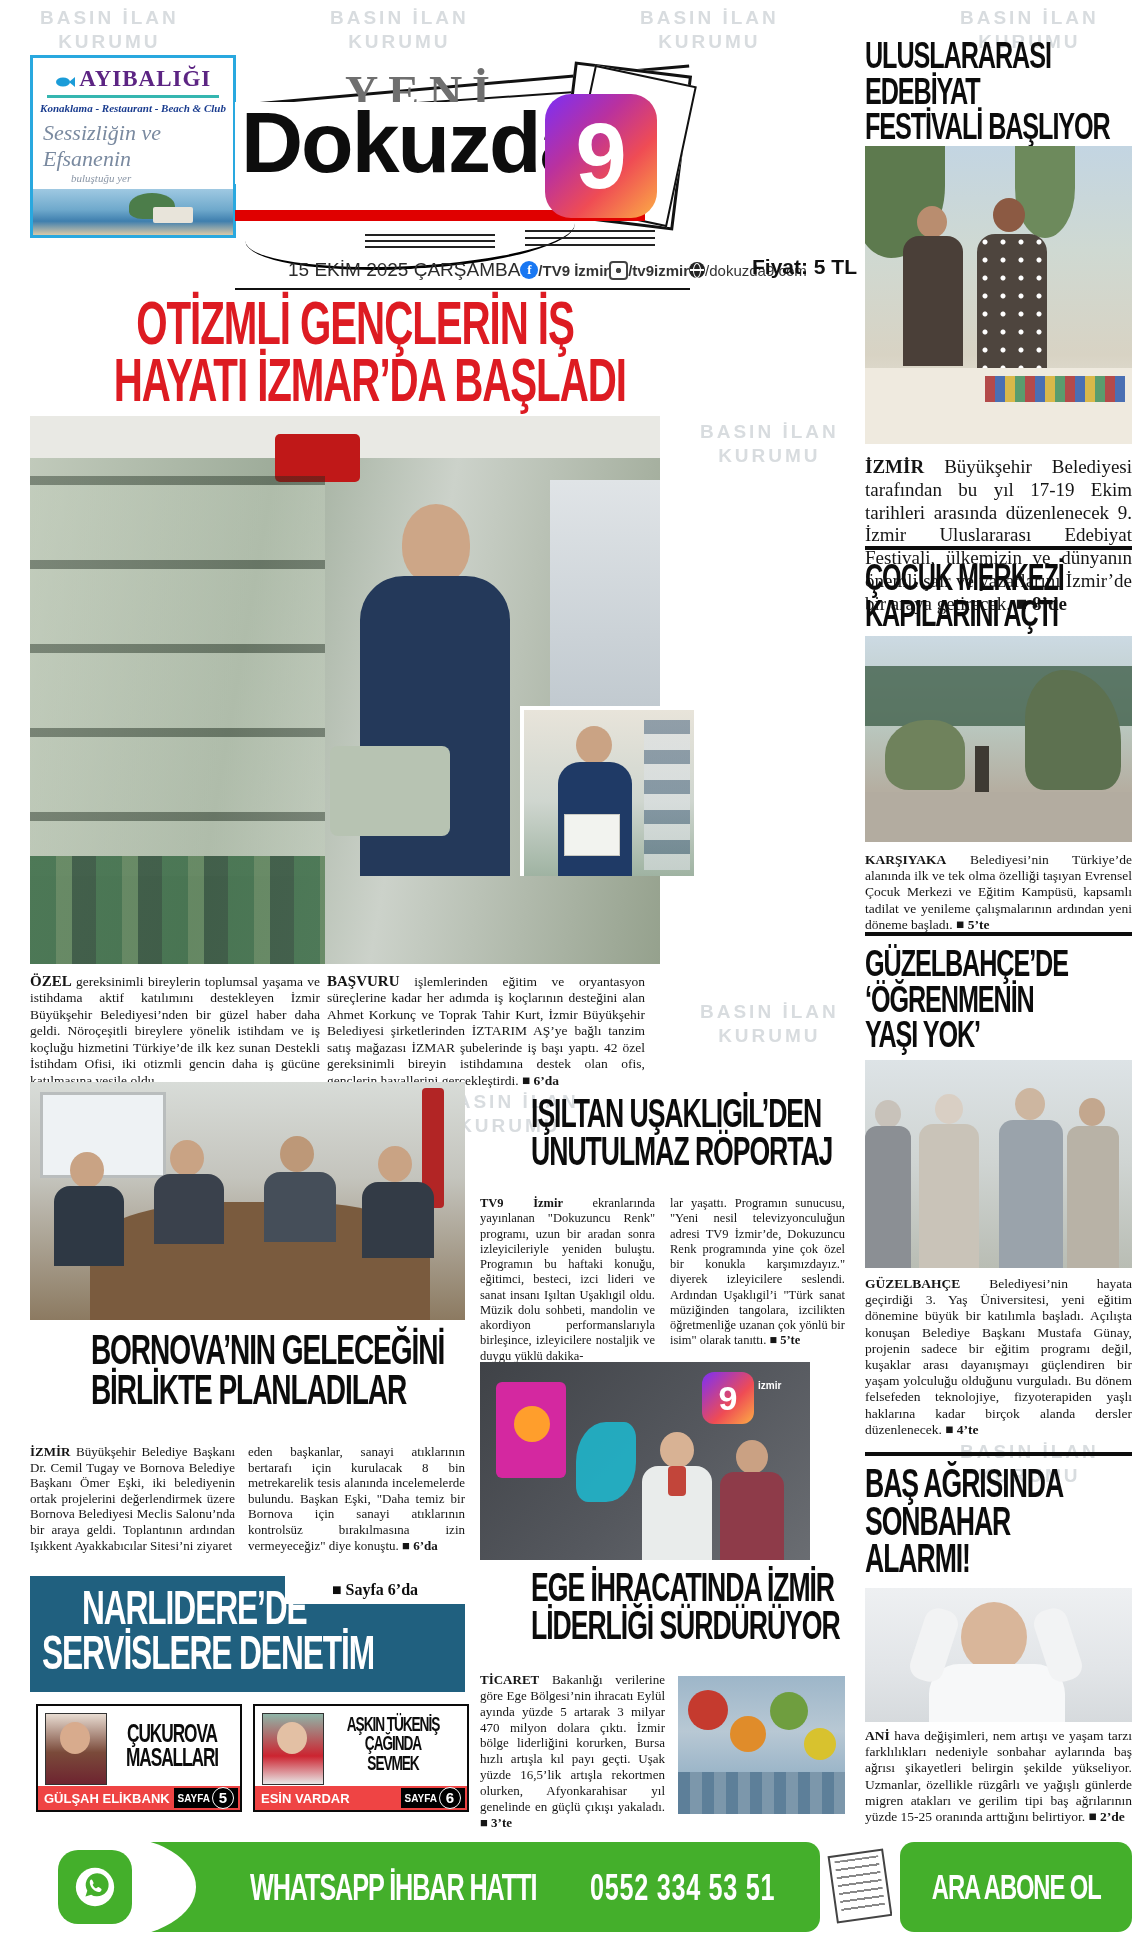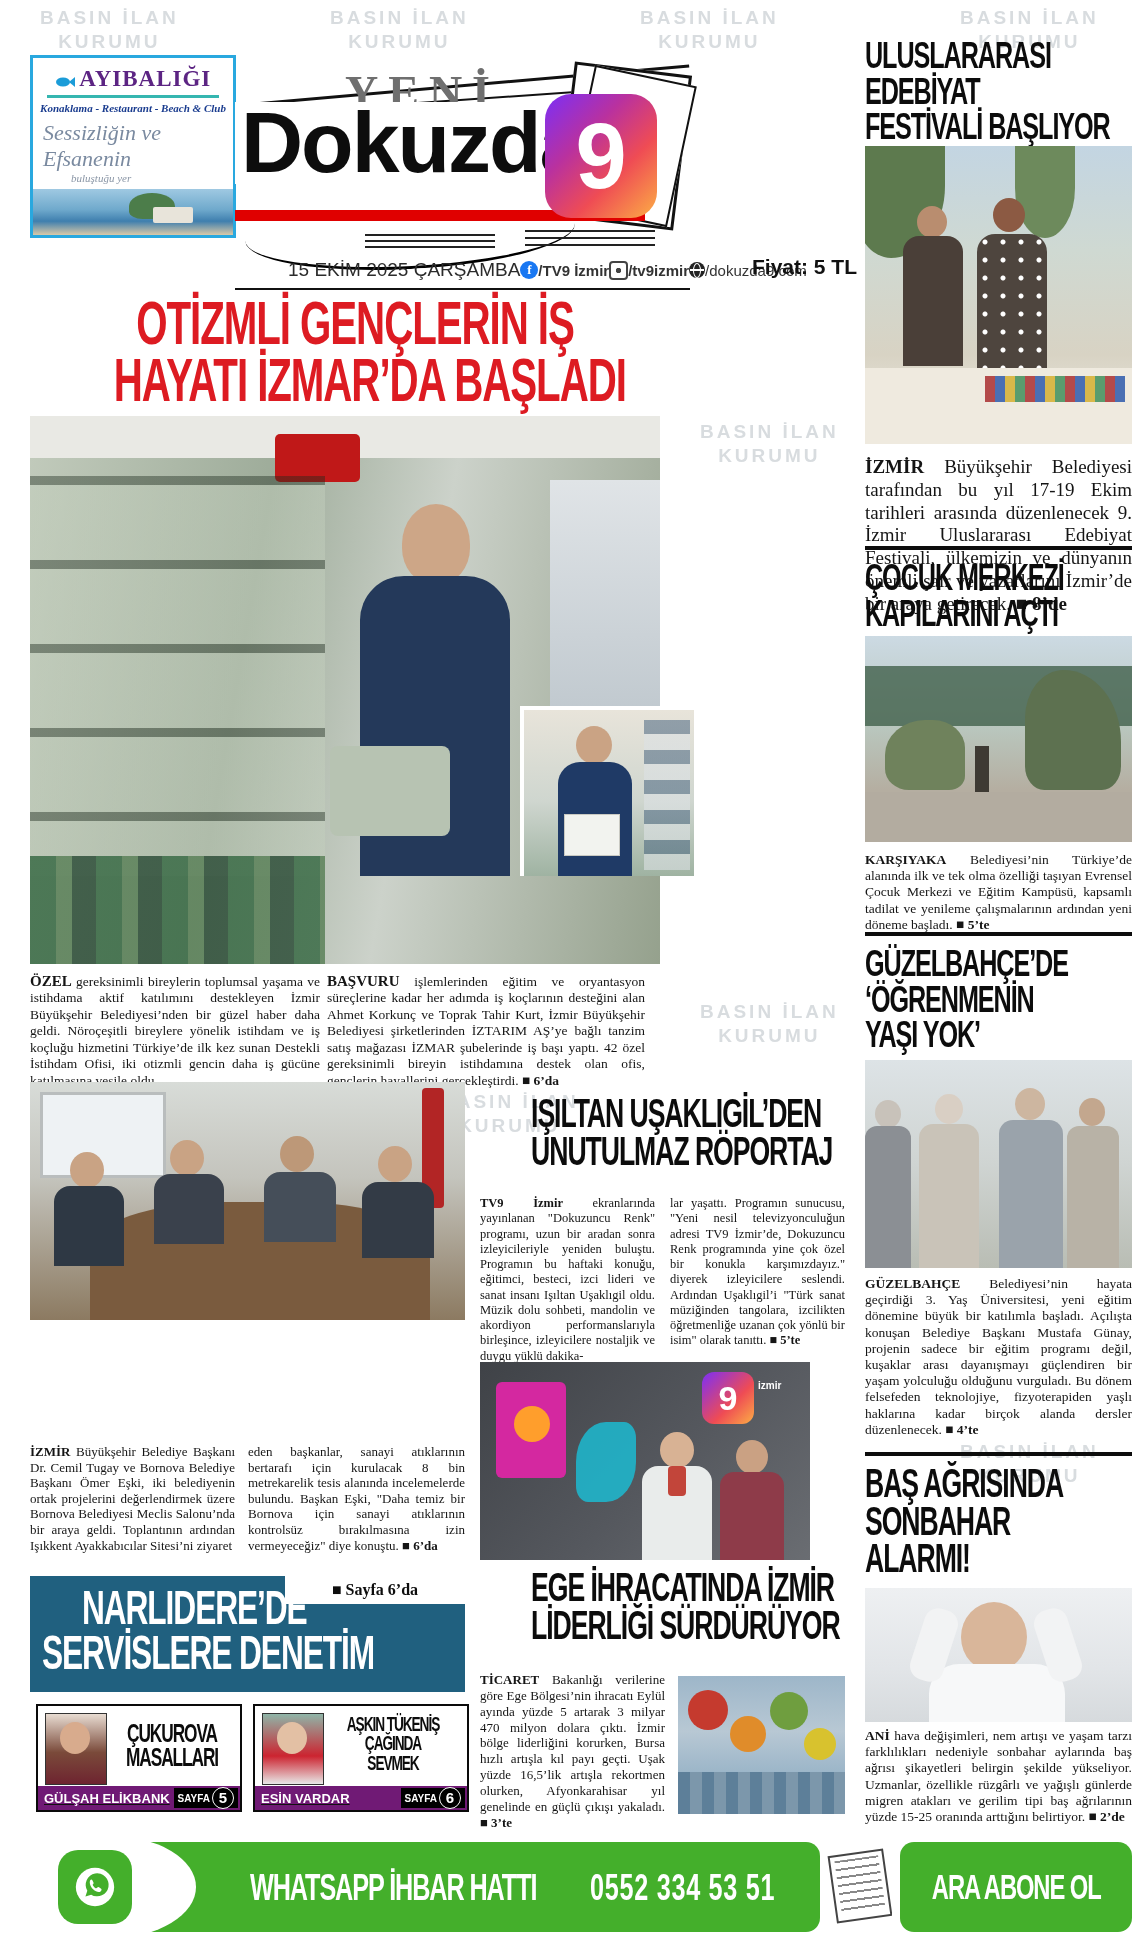--- a/index.html
+++ b/index.html
@@ -17,22 +17,22 @@
   .hl-black{color:#0c0c0c;}
   .body-col{font-family:"Liberation Serif",serif;text-align:justify;color:#151515;}
   .lead-word{font-weight:bold;}
   .ref{font-weight:bold;white-space:nowrap;}
   .divider{position:absolute;background:#0d0d0d;height:4px;}
   .ph{position:absolute;overflow:hidden;}
   .ph i{position:absolute;display:block;}
   .wm{position:absolute;color:rgba(140,152,162,.34);font-weight:800;font-size:19px;
       letter-spacing:3px;text-align:center;line-height:1.25;pointer-events:none;}
   .colbox{position:absolute;border:2px solid #0a0a0a;background:#fff;}
-  .colbox .redbar{position:absolute;left:0;right:0;bottom:0;height:24px;background:#701a75;
-                  display:flex;align-items:center;text-decoration:underline;}
+  .colbox .redbar{position:absolute;left:0;right:0;bottom:0;height:24px;background:#ef4444;
+                  display:flex;align-items:center;}
   .sayfa-chip{position:absolute;right:2px;bottom:2px;height:20px;background:#000;color:#fff;
               display:flex;align-items:center;padding:0 4px;font-weight:800;font-size:10px;}
   .sayfa-num{display:inline-block;width:20px;height:20px;border-radius:50%;background:#000;color:#fff;
              font-size:15px;font-weight:900;text-align:center;line-height:20px;margin-left:2px;border:1px solid #fff;}
   .icon-circle{display:inline-block;border-radius:50%;}
 </style>
 </head>
 <body>
 
 <div class="page">
@@ -247,20 +247,24 @@
     <i style="left:60px;top:120px;width:340px;height:118px;background:#7a5b3e;border-radius:40% 40% 0 0;"></i>
     <i style="left:40px;top:70px;width:34px;height:36px;background:#c9a384;border-radius:50%;"></i>
     <i style="left:24px;top:104px;width:70px;height:80px;background:#2e3844;border-radius:16px 16px 0 0;"></i>
     <i style="left:140px;top:58px;width:34px;height:36px;background:#c9a384;border-radius:50%;"></i>
     <i style="left:124px;top:92px;width:70px;height:70px;background:#3a414c;border-radius:16px 16px 0 0;"></i>
     <i style="left:250px;top:54px;width:34px;height:36px;background:#bd9878;border-radius:50%;"></i>
     <i style="left:234px;top:90px;width:72px;height:70px;background:#454e59;border-radius:16px 16px 0 0;"></i>
     <i style="left:348px;top:64px;width:34px;height:36px;background:#c9a384;border-radius:50%;"></i>
     <i style="left:332px;top:100px;width:72px;height:76px;background:#333b46;border-radius:16px 16px 0 0;"></i>
   </div>
+  <div class="abs hl-center" style="left:30px;top:1328px;width:435px;">
+    <div class="hl-line hl-black" style="font-size:39px;">BORNOVA’NIN GELECEĞİNİ</div>
+    <div class="hl-line hl-black" style="font-size:39px;">BİRLİKTE PLANLADILAR</div>
+  </div>
   <div class="abs body-col" style="left:30px;top:1444px;width:205px;font-size:13px;line-height:1.2;">
     <span class="lead-word">İZMİR</span><span> Büyükşehir Belediye Başkanı Dr. Cemil Tugay ve Bornova Belediye Başkanı Ömer Eşki, iki belediyenin ortak projelerini değerlendirmek üzere Bornova Belediyesi Meclis Salonu’nda bir araya geldi. Toplantının ardından Işıkkent Ayakkabıcılar Sitesi’ni ziyaret</span>
   </div>
   <div class="abs body-col" style="left:248px;top:1444px;width:217px;font-size:13px;line-height:1.2;">
     <span>eden başkanlar, sanayi atıklarının bertarafı için kurulacak 8 bin metrekarelik tesis alanında incelemelerde bulundu. Başkan Eşki, "Daha temiz bir Bornova için sanayi atıklarının kontrolsüz bırakılmasına izin vermeyeceğiz" diye konuştu. </span><span class="ref">■ 6’da</span>
   </div>
 
   <div class="abs" style="left:30px;top:1576px;width:435px;height:116px;background:#20607f;">
     <div class="abs" style="right:0;top:0;width:180px;height:28px;background:#fff;display:flex;align-items:center;justify-content:center;">
       <span class="serif" style="font-size:16px;font-weight:bold;color:#0d0d0d;">■ Sayfa 6’da</span>

